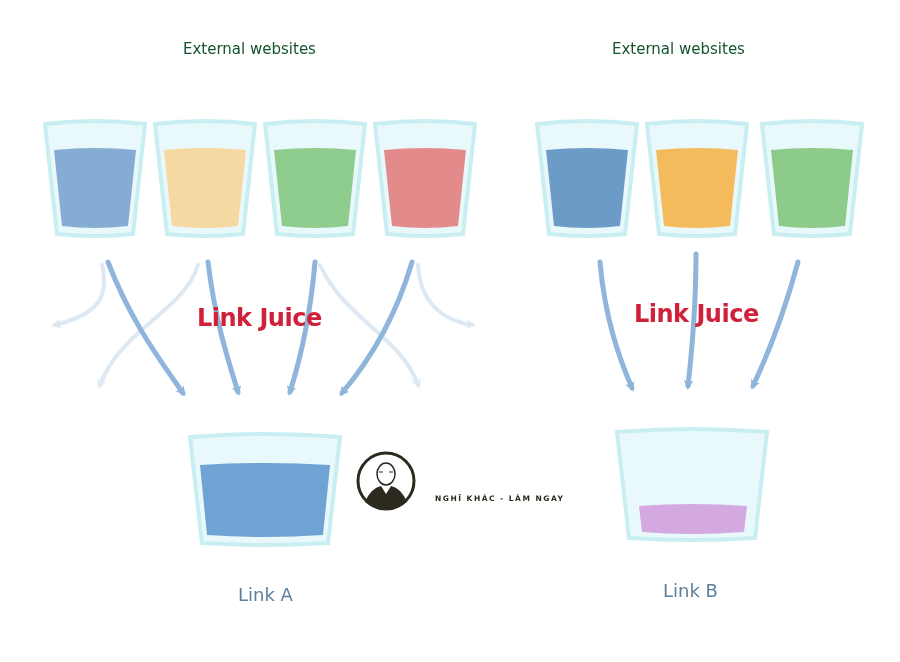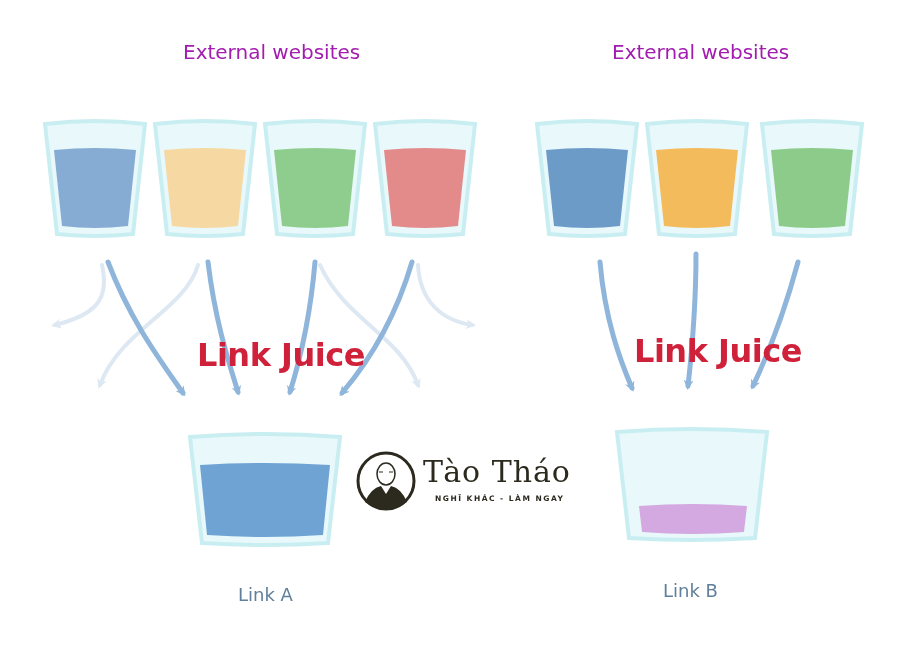--- a/index.html
+++ b/index.html
@@ -1,19 +1,19 @@
 <!DOCTYPE html>
 <html><head>
   <meta charset="utf-8">
   <style>
     html, body { margin: 0; padding: 0; background: #ffffff; }
     body { width: 900px; height: 662px; position: relative; overflow: hidden; font-family: "DejaVu Sans", sans-serif; }
     .abs { position: absolute; }
-    .heading { color: #a21caf; font-size: 20px; white-space: nowrap; }
-    .juice { color: #d0213a; font-size: 32px; font-weight: bold; white-space: nowrap; letter-spacing: -0.5px; margin-top: 32px; }
+    .heading { color: #14532d; font-size: 15px; white-space: nowrap; }
+    .juice { color: #d0213a; font-size: 24px; font-weight: bold; white-space: nowrap; letter-spacing: -0.5px; }
     .page-label { color: #5f7f9c; font-size: 18px; white-space: nowrap; }
     svg.layer { position: absolute; left: 0; top: 0; }
     .logo-title { font-family: "DejaVu Serif", serif; font-size: 30px; color: #2c2a1e; letter-spacing: 1px; white-space: nowrap; }
     .logo-sub { font-family: "DejaVu Sans", sans-serif; font-size: 7.5px; font-weight: bold; letter-spacing: 1.5px; color: #2c2a1e; white-space: nowrap; padding-left: 8px; }
   </style>
 </head>
 <body>
 
 <div class="abs heading" style="left:183px; top:40px;">External websites</div>
 <div class="abs heading" style="left:612px; top:40px;">External websites</div>
@@ -98,15 +98,14 @@
 <div class="abs page-label" style="left:238px; top:584px;">Link A</div>
 <div class="abs page-label" style="left:663px; top:580px;">Link B</div>
 
 <div class="abs" style="left:355px; top:450px; width:200px; height:64px;">
   <svg width="62" height="62" style="position:absolute; left:0; top:0;">
     <circle cx="31" cy="31" r="28" fill="#ffffff" stroke="#2c2a1e" stroke-width="3"></circle>
     <ellipse cx="31" cy="24" rx="9" ry="11" fill="#ffffff" stroke="#2c2a1e" stroke-width="1.5"></ellipse>
     <path d="M24,22 L28,22 M34,22 L38,22" stroke="#2c2a1e" stroke-width="1.2"></path>
     <path d="M10,52 Q16,38 26,36 L31,44 L36,36 Q46,38 52,52 Q42,59 31,59 Q20,59 10,52 Z" fill="#2c2a1e"></path>
   </svg>
-  <div class="abs logo-title" style="left:68px; top:4px;">Tào Tháo</div>
   <div class="abs logo-sub" style="left:72px; top:44px;">NGHĨ KHÁC - LÀM NGAY</div>
 </div>
 
 </body></html>

